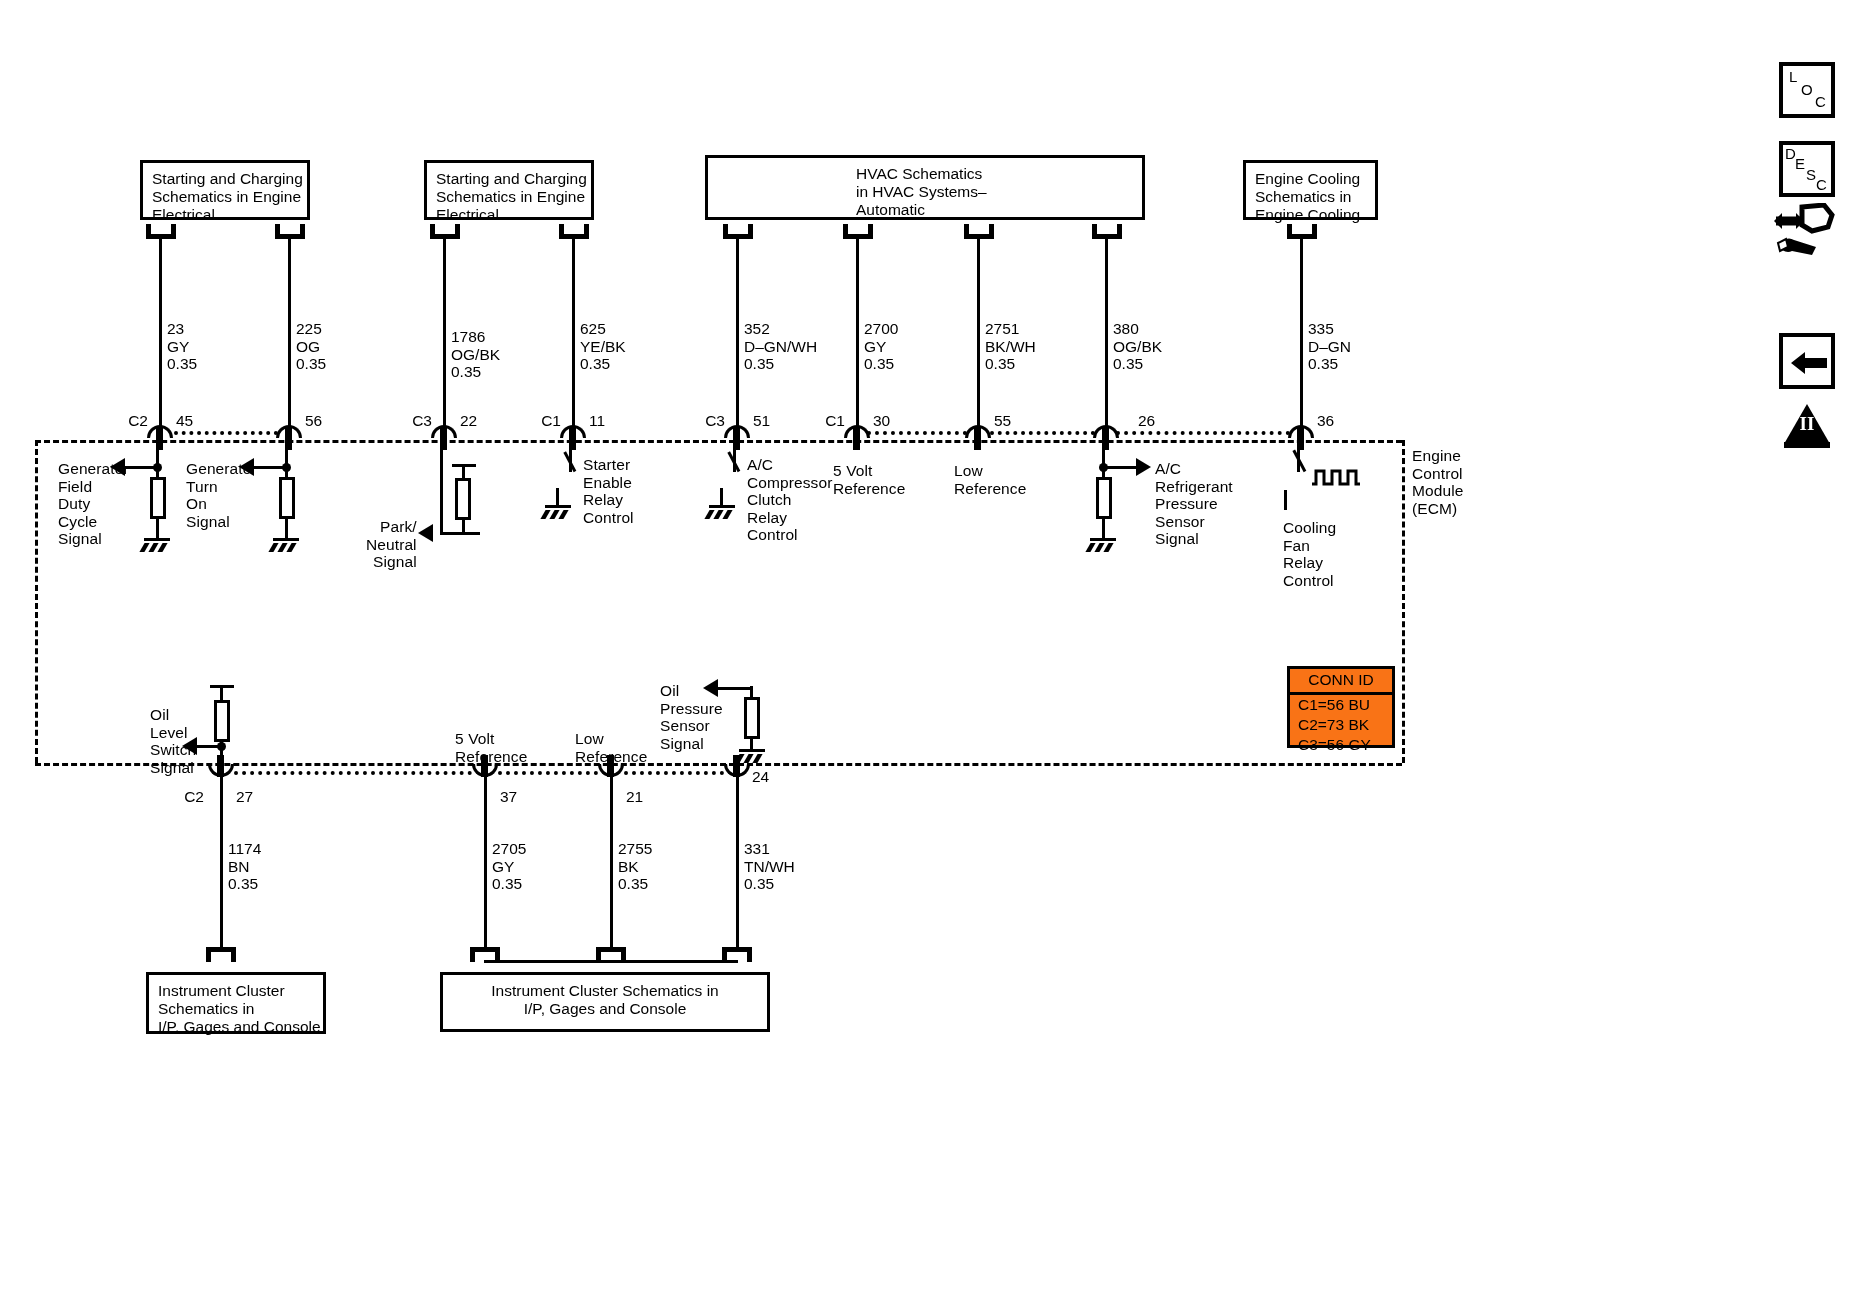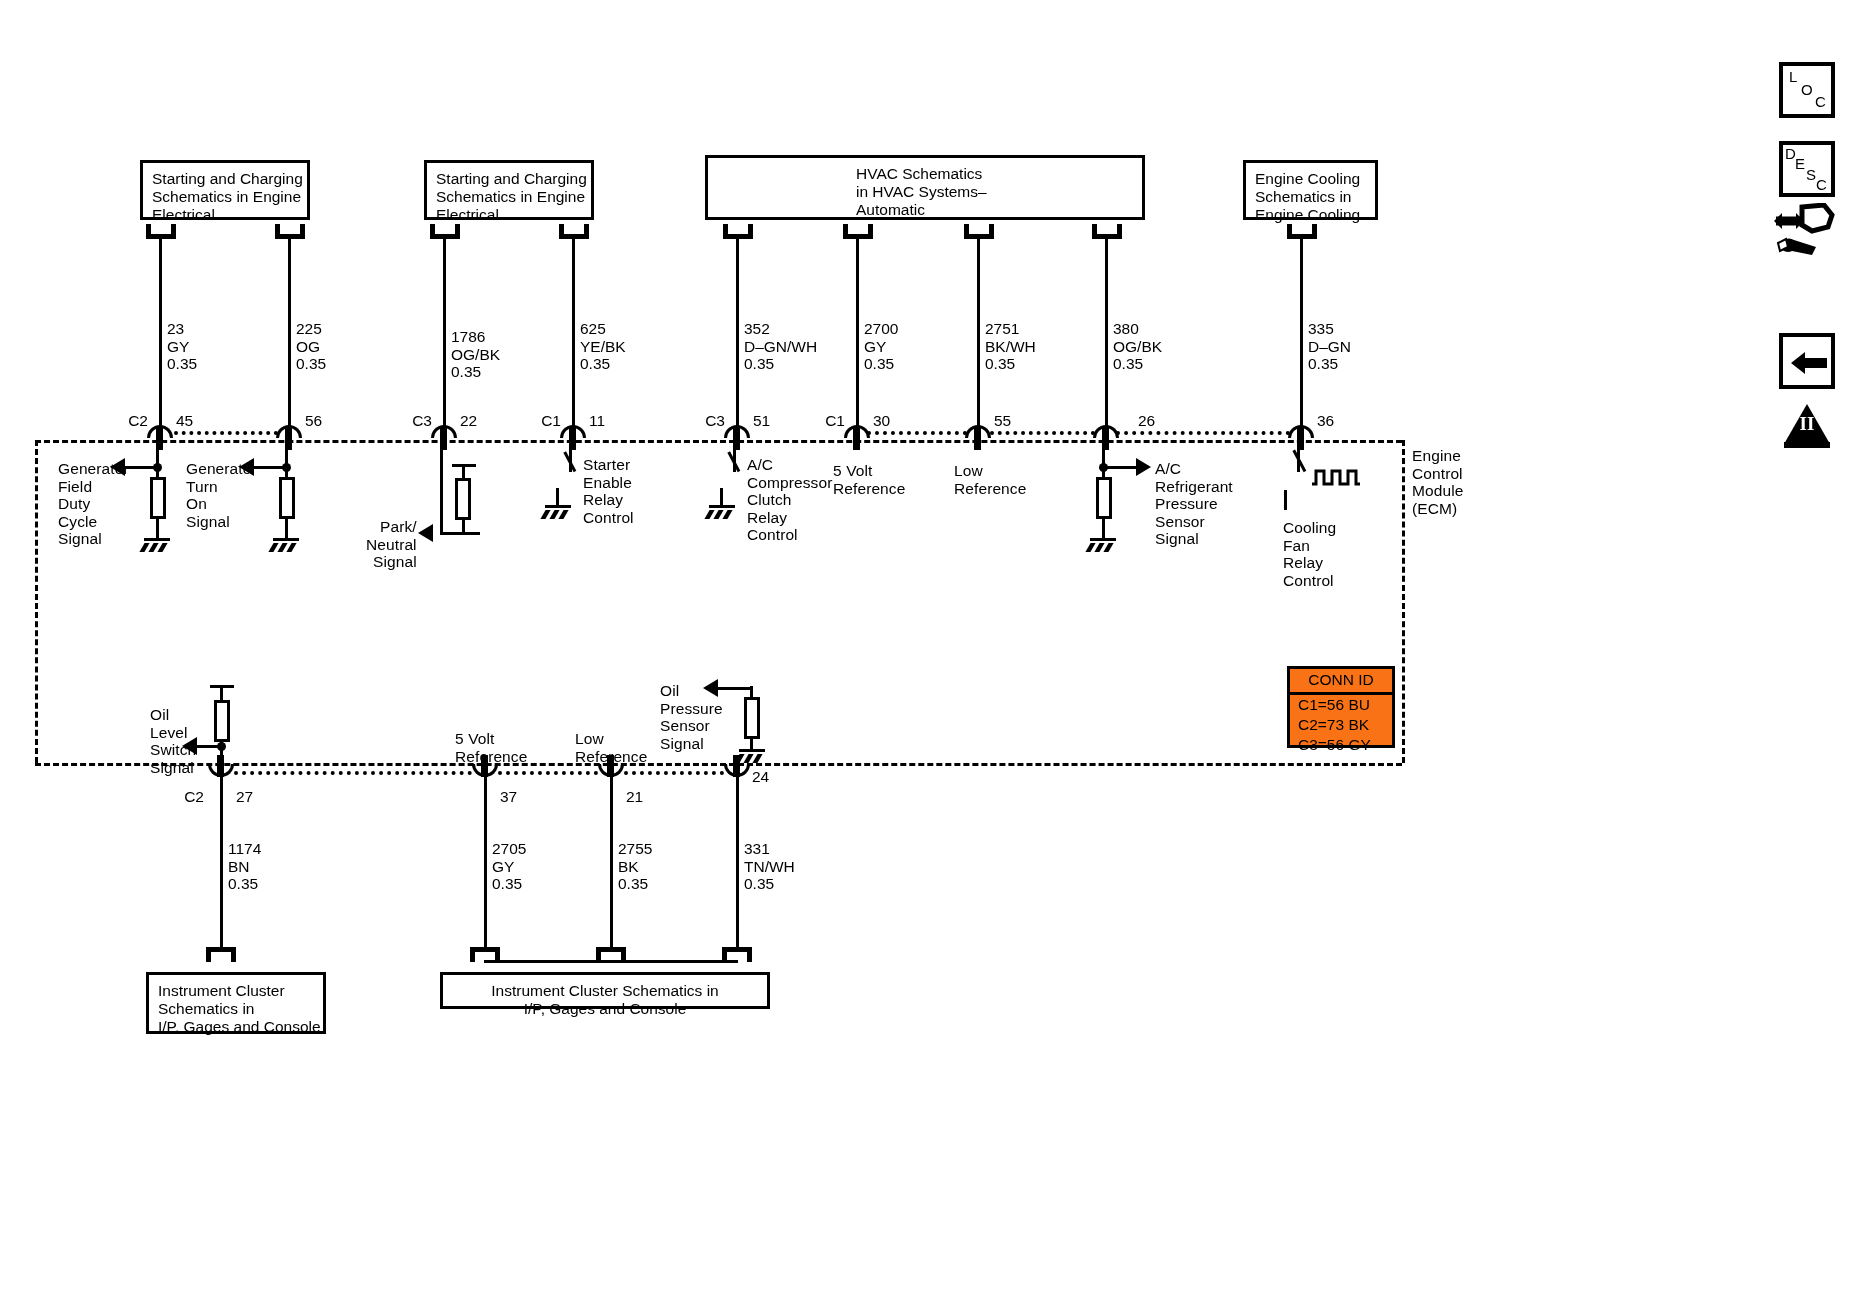--- a/index.html
+++ b/index.html
@@ -333,21 +333,21 @@
   <div class="brk" style="left:206px;top:947px;border-bottom:none;border-top:5px solid #000;"></div>
   <div class="brk" style="left:470px;top:947px;border-bottom:none;border-top:5px solid #000;"></div>
   <div class="brk" style="left:596px;top:947px;border-bottom:none;border-top:5px solid #000;"></div>
   <div class="brk" style="left:722px;top:947px;border-bottom:none;border-top:5px solid #000;"></div>
 
   <div class="refbox" style="left:146px;top:972px;width:180px;height:62px;">
     <div class="inner">Instrument Cluster
 Schematics in
 I/P, Gages and Console</div>
   </div>
-  <div class="refbox" style="left:440px;top:972px;width:330px;height:37px;">
+  <div class="refbox" style="left:440px;top:972px;width:330px;height:60px;">
     <div class="innerc">Instrument Cluster Schematics in
 I/P, Gages and Console</div>
   </div>
   <div class="hline" style="left:484px;top:960px;width:254px;"></div>
 
   <div class="ibox" style="left:1779px;top:62px;width:56px;height:56px;">
     <span class="stair" style="left:6px;top:2px;">L</span>
     <span class="stair" style="left:18px;top:15px;">O</span>
     <span class="stair" style="left:32px;top:27px;">C</span>
   </div>

